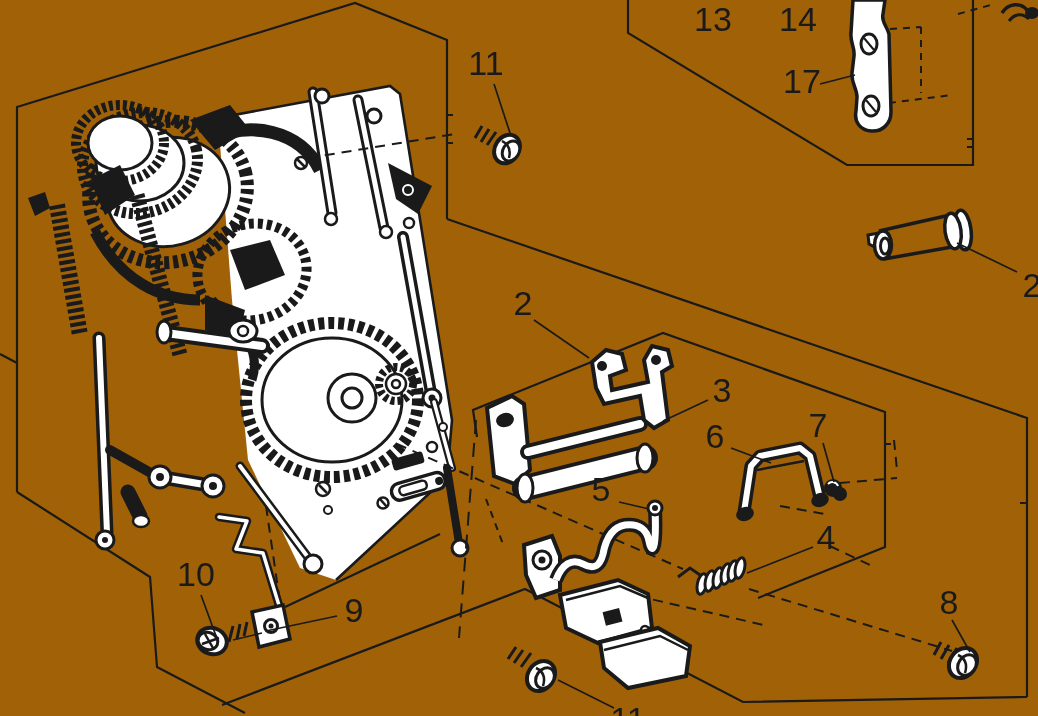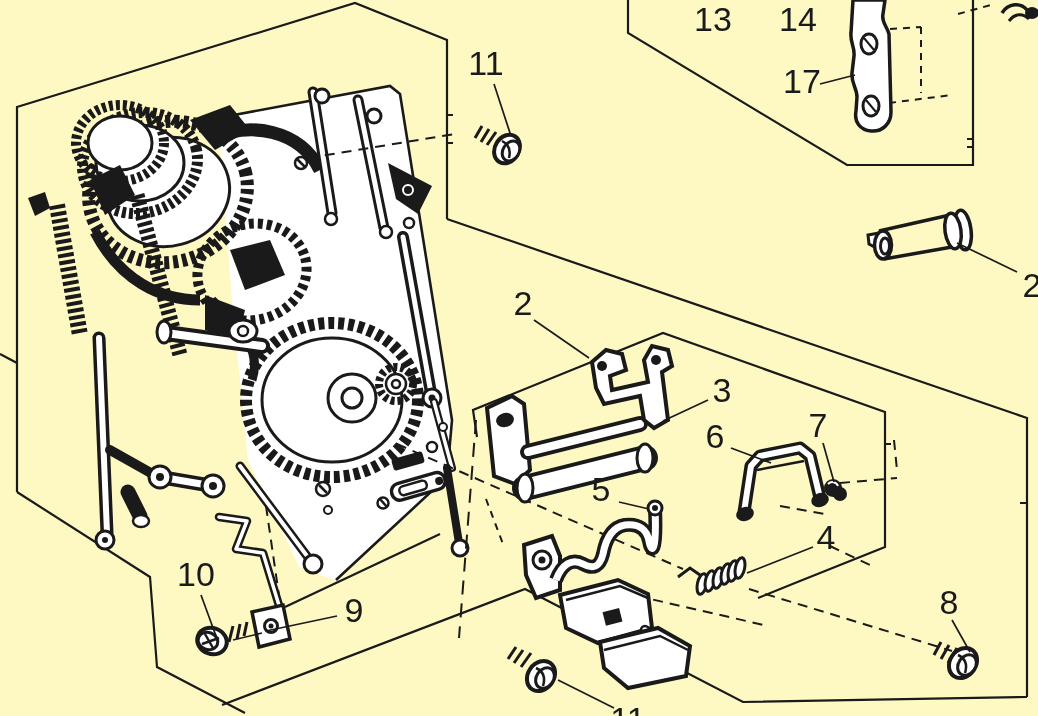--- a/index.html
+++ b/index.html
@@ -1,16 +1,16 @@
 <!DOCTYPE html>
 <html><head>
 <meta charset="utf-8">
 <style>
   html,body{margin:0;padding:0;background:#fff;}
-  .stage{position:relative;width:1038px;height:716px;background:#fef9c3;overflow:hidden;
+  .stage{position:relative;width:1038px;height:716px;background:#a16207;overflow:hidden;
          font-family:"Liberation Sans", sans-serif;}
   svg{position:absolute;left:0;top:0;}
   .callout-text{font-family:"Liberation Sans","DejaVu Sans",sans-serif;
                 font-weight:500;fill:#1a1a1a;}
 </style>
 </head>
 <body>
 
 <div class="stage">
 <svg id="diagram" width="1038" height="716" viewBox="0 0 1038 716">

